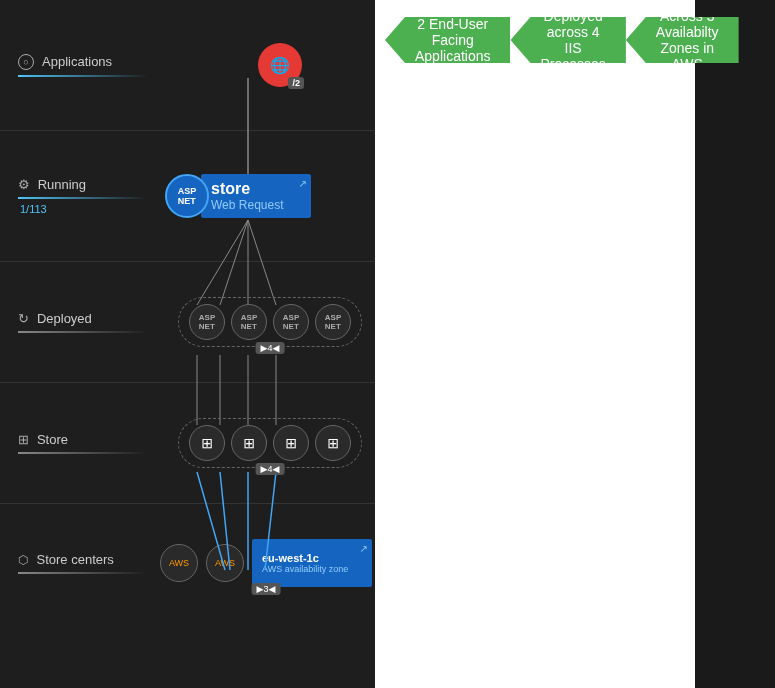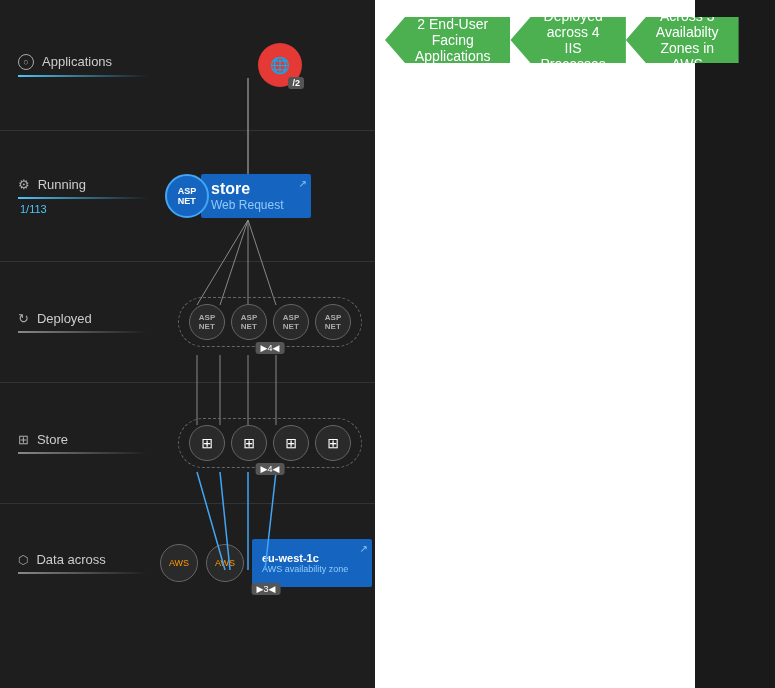--- a/index.html
+++ b/index.html
@@ -461,21 +461,21 @@
       </div>
     </div>
   </div>
 
   <div class="section-divider"></div>
 
   <div class="section-row" style="height:118px">
     <div class="sidebar-label">
       <div class="sidebar-label-top">
         <span style="color:#aaa;font-size:12px;">⬡</span>
-        <span>Data across</span>
+        <span>Store centers</span>
       </div>
       <div class="label-divider" style="background:linear-gradient(to right,#888,transparent)"></div>
     </div>
     <div class="node-area" style="justify-content:flex-start;padding-left:5px;">
       <div class="dc-wrapper" style="position:relative;">
         <div class="dc-node" style="font-size:9px;color:#ff9900;">AWS</div>
         <div class="dc-node" style="font-size:9px;color:#ff9900;">AWS</div>
         <div class="dc-rect">
           <div class="dc-rect-title">eu-west-1c</div>
           <div class="dc-rect-sub">AWS availability zone</div>

